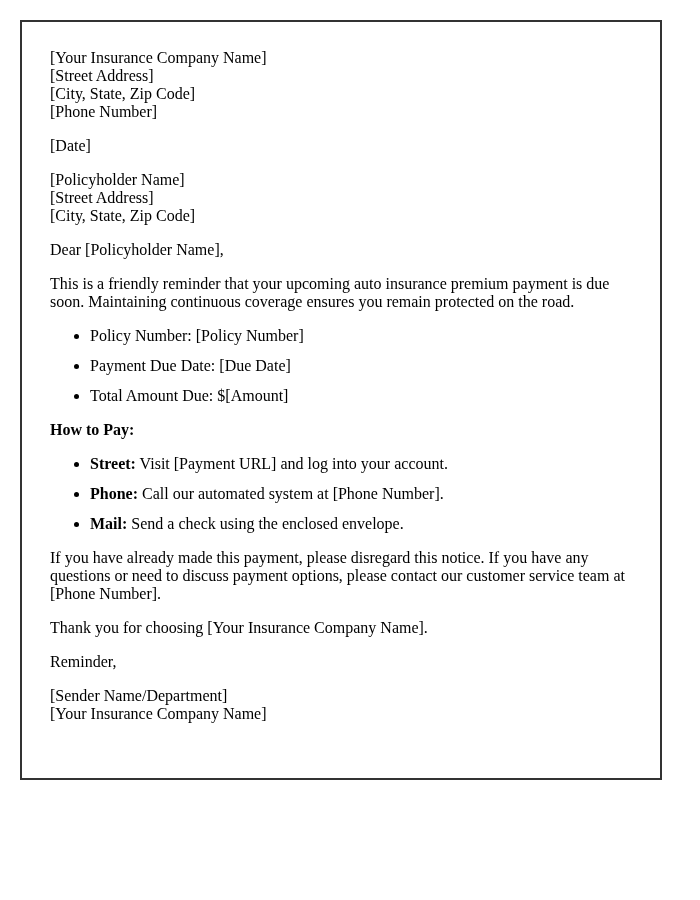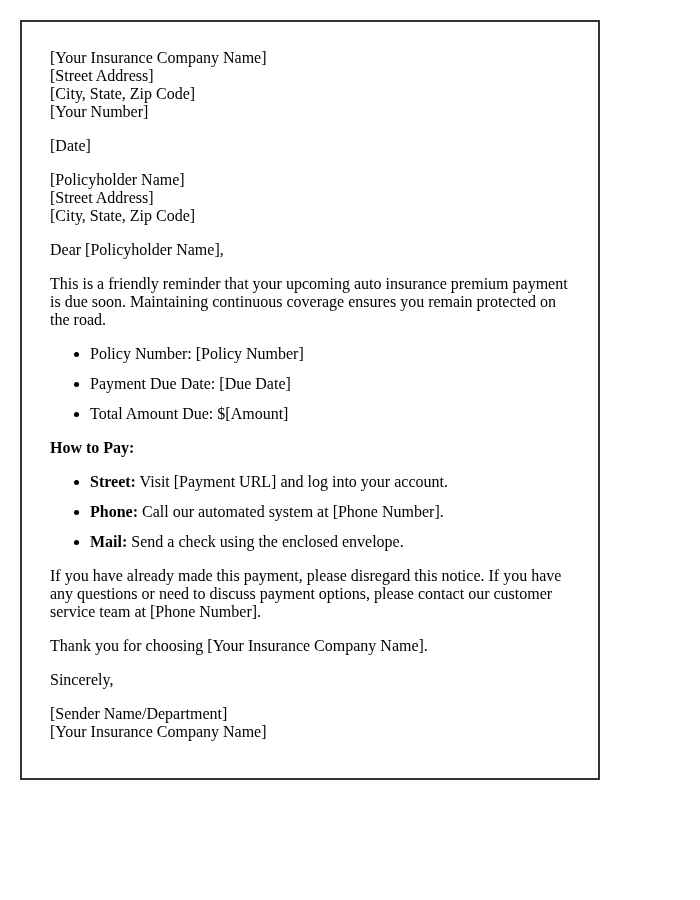--- a/index.html
+++ b/index.html
@@ -17,21 +17,21 @@
     background: var(--page-bg);
     font-family: "Liberation Serif", serif;
     font-size: 16px;
     color: var(--text-color);
     position: relative;
   }
   .letter {
     position: absolute;
     left: 20px;
     top: 20px;
-    width: 580px;
+    width: 642px;
     height: 760px;
     box-sizing: border-box;
     border: 2px solid var(--border-color);
     padding: 11px 28px 20px 28px;
     background: var(--page-bg);
     overflow: hidden;
   }
   .letter p {
     margin: 16px 0;
     line-height: normal;
@@ -54,21 +54,21 @@
 </style>
 </head>
 <body>
 
 <div class="letter">
 
   <p>
     <span class="line">[Your Insurance Company Name]</span>
     <span class="line">[Street Address]</span>
     <span class="line">[City, State, Zip Code]</span>
-    <span class="line">[Your Number]</span>
+    <span class="line">[Phone Number]</span>
   </p>
 
   <p>[Date]</p>
 
   <p>
     <span class="line">[Policyholder Name]</span>
     <span class="line">[Street Address]</span>
     <span class="line">[City, State, Zip Code]</span>
   </p>
 
@@ -89,20 +89,20 @@
   <ul>
     <li><strong>Street:</strong><span> Visit [Payment URL] and log into your account.</span></li>
     <li><strong>Phone:</strong><span> Call our automated system at [Phone Number].</span></li>
     <li><strong>Mail:</strong><span> Send a check using the enclosed envelope.</span></li>
   </ul>
 
   <p>If you have already made this payment, please disregard this notice. If you have any questions or need to discuss payment options, please contact our customer service team at [Phone Number].</p>
 
   <p>Thank you for choosing [Your Insurance Company Name].</p>
 
-  <p>Sincerely,</p>
+  <p>Reminder,</p>
 
   <p>
     <span class="line">[Sender Name/Department]</span>
     <span class="line">[Your Insurance Company Name]</span>
   </p>
 
 </div>
 
 </body></html>

